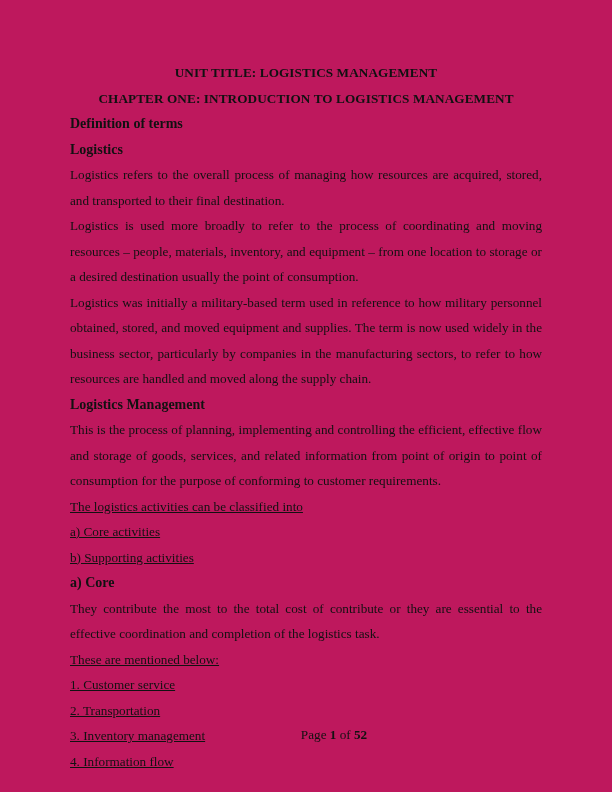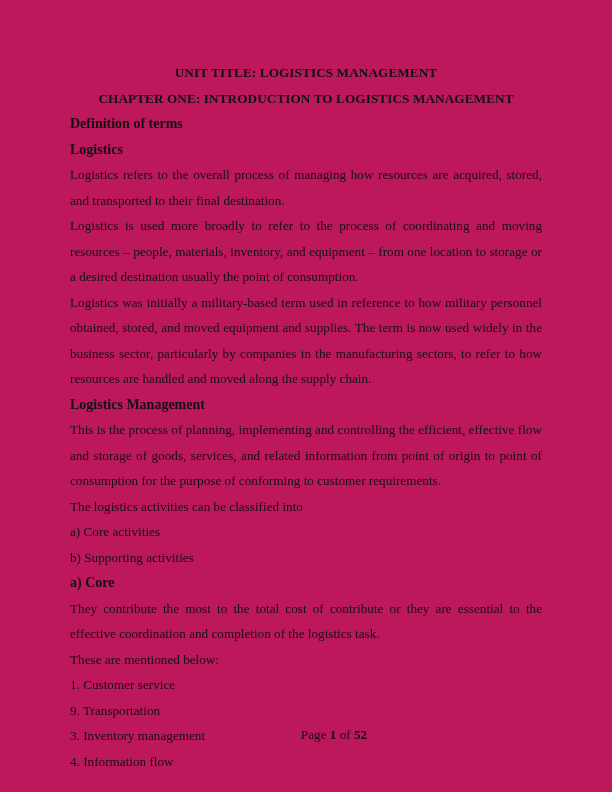--- a/index.html
+++ b/index.html
@@ -45,20 +45,21 @@
   .para {
     font-size: 13.2px;
     line-height: 25.5px;
     text-align: justify;
     text-justify: inter-word;
   }
   .para-left {
     font-size: 13.2px;
     line-height: 25.5px;
     text-align: left;
+    text-decoration: underline;
   }
   .footer {
     position: absolute;
     left: 0;
     top: 726px;
     width: 612px;
     text-align: center;
     font-size: 13.2px;
     line-height: 18px;
     margin-left: 28px;
@@ -87,21 +88,21 @@
 
     <div class="para-left">The logistics activities can be classified into</div>
     <div class="para-left">a) Core activities</div>
     <div class="para-left">b) Supporting activities</div>
 
     <div class="heading">a) Core</div>
     <div class="para">They contribute the most to the total cost of contribute or they are essential to the effective coordination and completion of the logistics task.</div>
     <div class="para-left">These are mentioned below:</div>
 
     <div class="para-left">1. Customer service</div>
-    <div class="para-left">9. Transportation</div>
+    <div class="para-left">2. Transportation</div>
     <div class="para-left">3. Inventory management</div>
     <div class="para-left">4. Information flow</div>
 
   </div>
 
   <div class="footer">
     <span>Page </span><b>1</b><span> of </span><b>52</b>
   </div>
 </div>
 

